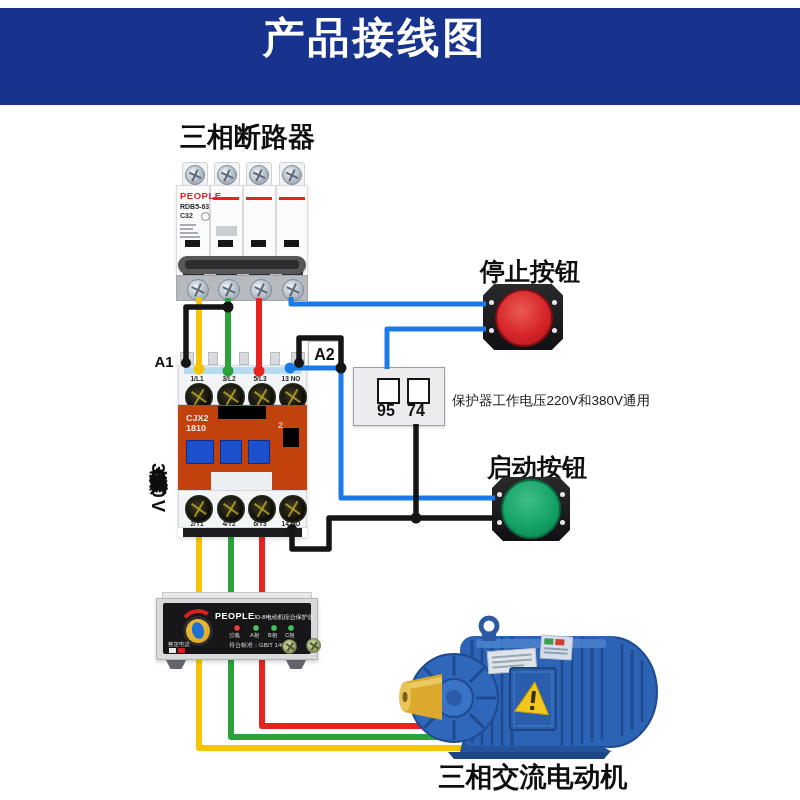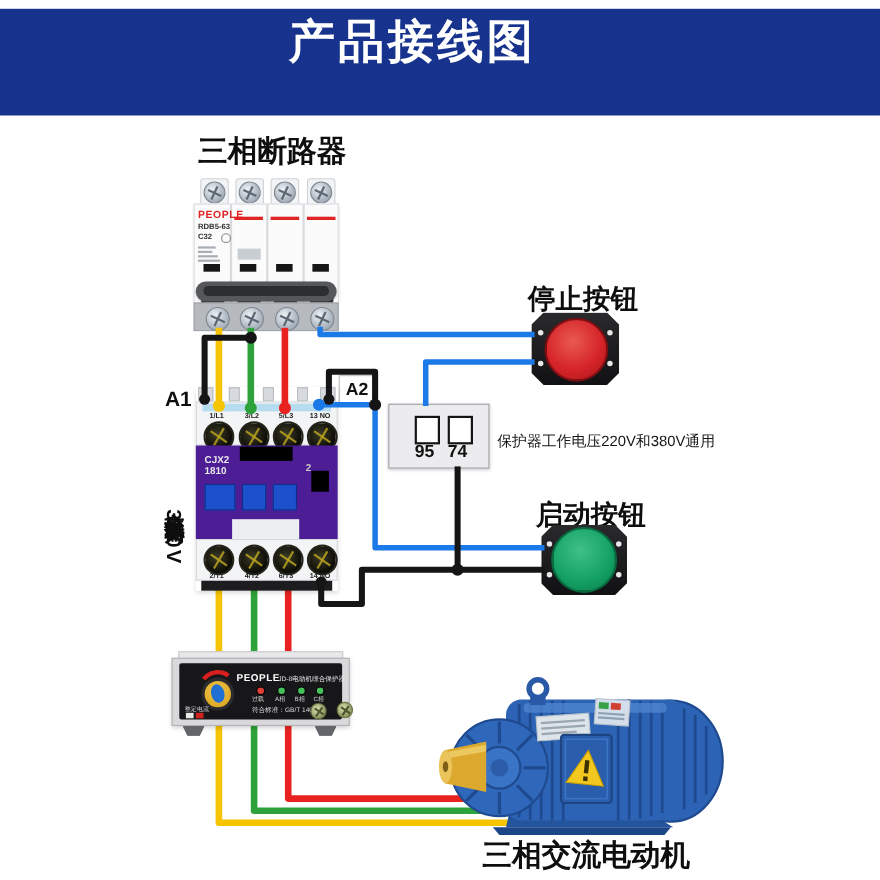--- a/index.html
+++ b/index.html
@@ -31,21 +31,21 @@
   .toggle{position:absolute;top:72px;width:21px;height:26px;background:linear-gradient(#4c4d50,#2c2d2f)}
   .win{position:absolute;top:54px;width:15px;height:7px;background:#161616}
   .bar{position:absolute;height:2px;background:#a7adb3}
   
   .contactor{position:absolute;left:178px;top:352px;width:129px;height:185px;box-shadow:0 2px 4px rgba(0,0,0,.15)}
   .ct-tabs{position:absolute;left:0;top:0;width:129px;height:13px}
   .ct-tab{position:absolute;top:0;height:13px;background:#d7dade;border:1px solid #b9bcc0;box-sizing:border-box}
   .ct-top{position:absolute;left:0;top:13px;width:129px;height:40px;background:#f3f4f6;border:1px solid #d6d9dc;box-sizing:border-box}
   .glass{position:absolute;left:5px;top:1px;width:117px;height:7px;background:linear-gradient(90deg,#bede  f0,#9cc9e6);background:#b6dcf0}
   .ct-termlbl{position:absolute;top:9px;width:30px;font-size:6.5px;font-weight:700;color:#222;text-align:center}
-  .ct-mid{position:absolute;left:0;top:53px;width:129px;height:85px;background:#4c1d95}
+  .ct-mid{position:absolute;left:0;top:53px;width:129px;height:85px;background:#c2410c}
   .bluebox{position:absolute;top:35px;height:24px;background:#1d50cc;border:1px solid #0c2f8a;box-sizing:border-box}
   .ct-bot{position:absolute;left:0;top:138px;width:129px;height:38px;background:#f3f4f6;border:1px solid #d6d9dc;box-sizing:border-box}
   .ct-strip{position:absolute;left:5px;top:176px;width:119px;height:9px;background:#1d1d1f}
   .ct-white{position:absolute;color:#e8e8e8;font-size:9px;font-weight:600;line-height:9px}
   
   .tbox{position:absolute;left:353px;top:367px;width:92px;height:59px;background:#ececee;border:1px solid #9ea0a4;
         box-sizing:border-box;box-shadow:0 1px 3px rgba(0,0,0,.2)}
   .tsq{position:absolute;top:10px;width:19px;height:22px;background:#fff;border:2.5px solid #141414}
   .tnum{position:absolute;top:34px;width:24px;text-align:center;font-size:16px;font-weight:700;color:#111}
   
@@ -152,21 +152,21 @@
         <i></i>
         <i></i>
       </div>
     <div class="screw" style="left:105px;top:3px;width:20px;height:20px">
         <i></i>
         <i></i>
       </div>
   </div>
 </div>
 
-<div class="lbl" style="left:150px;top:353px;width:28px;font-size:19px;font-weight:700;text-align:left">A1</div>
+<div class="lbl" style="left:150px;top:353px;width:28px;font-size:15px;font-weight:700;text-align:center">A1</div>
 <div class="abs" style="left:308px;top:341px;width:31px;height:25px;background:#fff;border:1px solid #c2c2c6;
      text-align:center;line-height:25px;font-size:16px;font-weight:700;box-shadow:0 1px 2px rgba(0,0,0,.15)">A2</div>
 
 <div class="lbl" style="left:146px;top:400px;height:165px;font-size:18.5px;font-weight:600;writing-mode:vertical-rl;letter-spacing:2px">交流接触器为380V</div>
 
 <div class="contactor">
   <div class="ct-tabs">
     <div class="ct-tab" style="left:2px;width:14px"></div>
     <div class="ct-tab" style="left:30px;width:10px"></div>
     <div class="ct-tab" style="left:61px;width:10px"></div>

